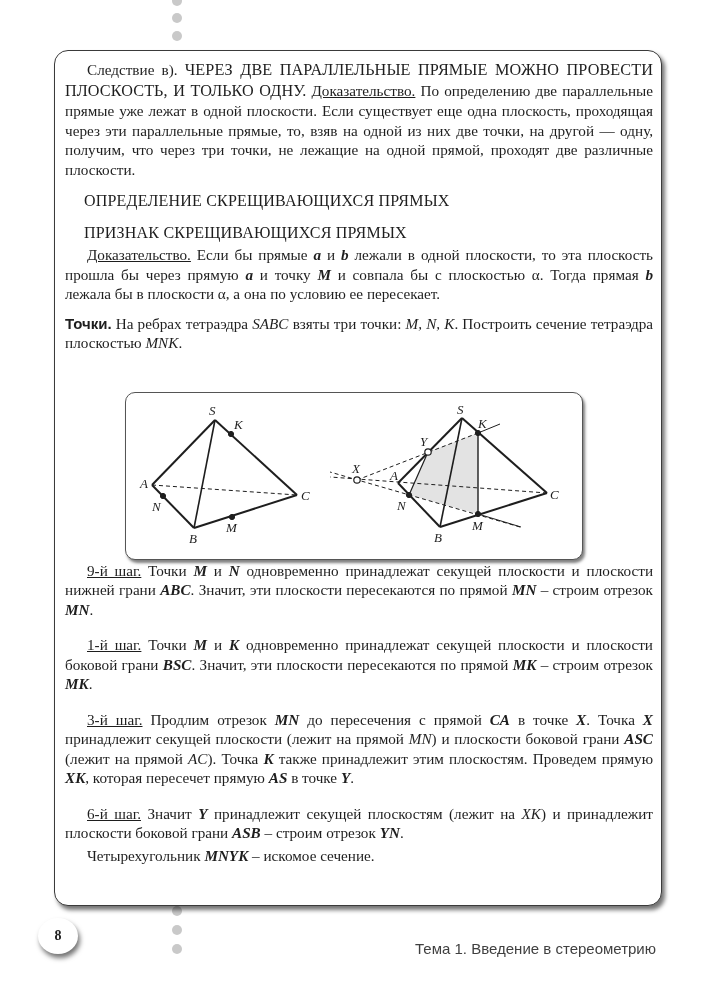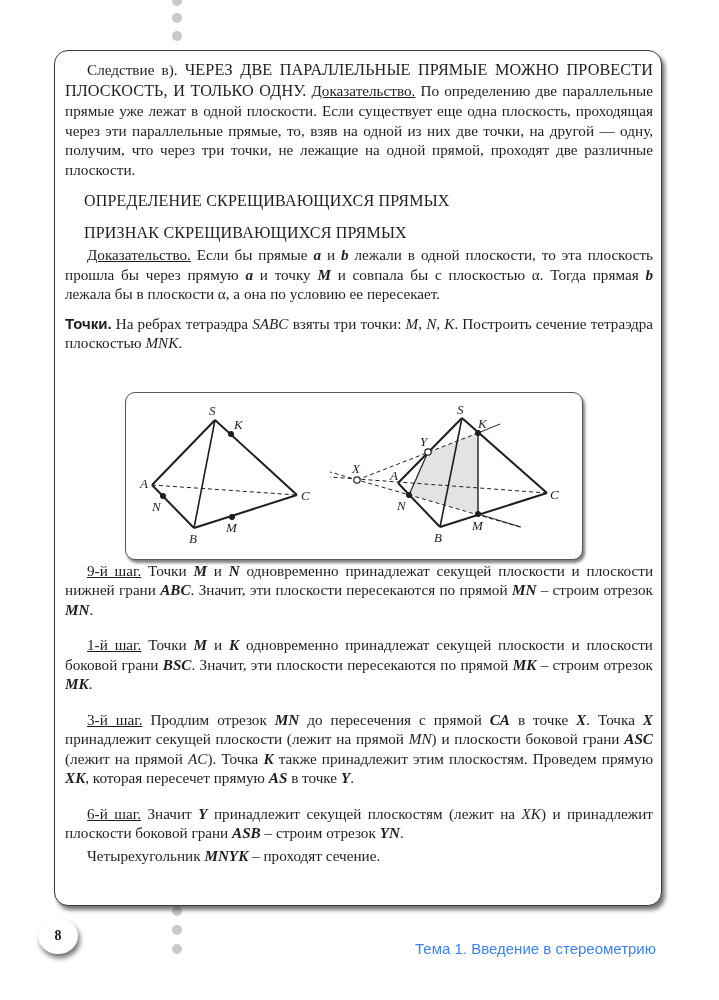--- a/index.html
+++ b/index.html
@@ -32,21 +32,21 @@
     box-shadow: 2px 3px 3px rgba(0,0,0,0.5);
   }
   svg.fig { position:absolute; left:0; top:0; }
   .page-num {
     position:absolute; left:38px; top:918px; width:40px; height:36px; border-radius:50%;
     background:#fff; box-shadow: 2px 4px 5px rgba(0,0,0,0.55);
     font-size:14px; font-weight:bold; display:flex; align-items:center; justify-content:center;
   }
   .footer-title {
     position:absolute; right:63px; top:940px;
-    font-family:"Liberation Sans", "DejaVu Sans", sans-serif; font-size:15px; color:#3b82f6;
+    font-family:"Liberation Sans", "DejaVu Sans", sans-serif; font-size:15px; color:#404040;
   }
   .lbl { font-family:"Liberation Serif", serif; font-style:italic; font-size:13px; fill:#1e1e1e; }
 </style>
 </head>
 <body>
 
 <div class="dot" style="top:-4px;"></div>
 <div class="dot" style="top:13px;"></div>
 <div class="dot" style="top:31px;"></div>
 <div class="dot" style="top:906px;"></div>
@@ -84,21 +84,21 @@
   </p>
   <div class="gap"></div>
   <p class="p">
     <span class="u">3-й шаг.</span><span> Продлим отрезок </span><span class="bi">MN</span><span> до пересечения с прямой </span><span class="bi">CA</span><span>  в точке </span><span class="bi">X</span><span>. Точка </span><span class="bi">X</span><span> принадлежит секущей плоскости (лежит на прямой </span><span class="i">MN</span><span>) и плоскости боковой грани </span><span class="bi">ASC</span><span> (лежит на прямой </span><span class="i">AC</span><span>). Точка </span><span class="bi">K</span><span> также принадлежит этим плоскостям. Проведем прямую </span><span class="bi">XK</span><span>, которая пересечет прямую </span><span class="bi">AS</span><span> в точке </span><span class="bi">Y</span><span>.</span>
   </p>
   <div class="gap"></div>
   <p class="p">
     <span class="u">6-й шаг.</span><span> Значит </span><span class="bi">Y</span><span> принадлежит секущей плоскостям (лежит на </span><span class="i">XK</span><span>) и принадлежит плоскости боковой грани </span><span class="bi">ASB</span><span> – строим отрезок </span><span class="bi">YN</span><span>.</span>
   </p>
   <p class="p">
-    <span>Четырехугольник </span><span class="bi">MNYK</span><span> – проходят сечение.</span>
+    <span>Четырехугольник </span><span class="bi">MNYK</span><span> – искомое сечение.</span>
   </p>
 </div>
 
 <div class="figbox"></div>
 <svg class="fig" width="719" height="1000">
 
   <g stroke="#1e1e1e" fill="none">
     <line x1="152" y1="485" x2="297" y2="495" stroke-width="1" stroke-dasharray="4,3"></line>
     <line x1="215" y1="420" x2="152" y2="485" stroke-width="2"></line>
     <line x1="215" y1="420" x2="297" y2="495" stroke-width="2"></line>

